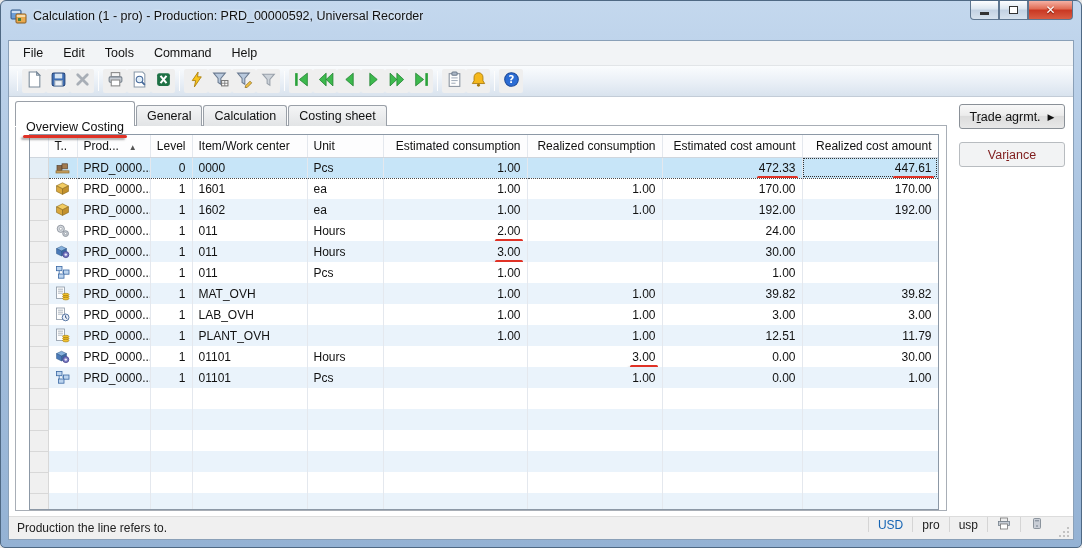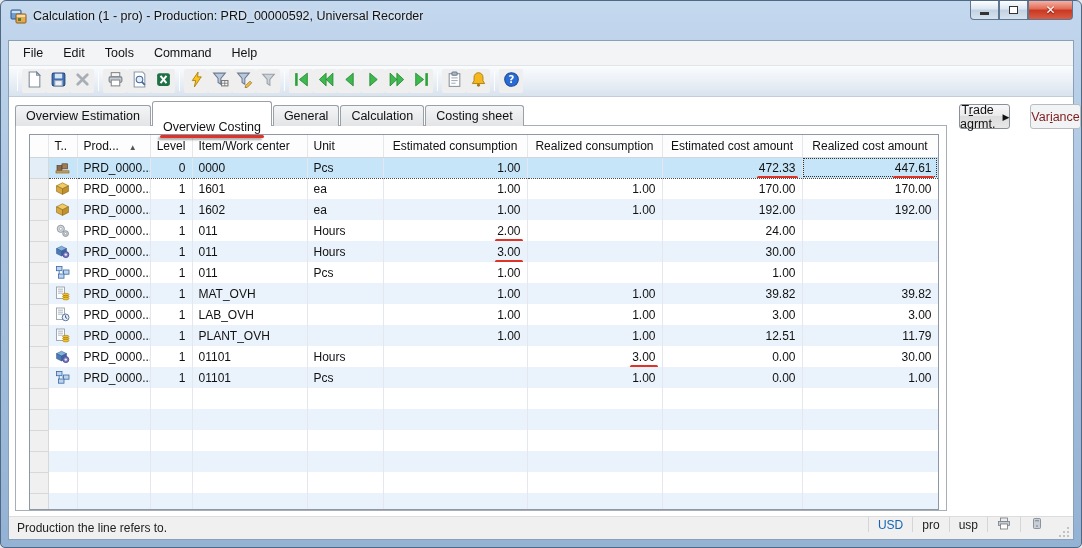--- a/index.html
+++ b/index.html
@@ -40,36 +40,36 @@
   .tab { position:relative; font-size:12.5px; color:#111; padding:3px 10px 4px 10px; margin-right:1px;
     border:1px solid #9aa0a8; border-bottom:none; border-radius:3px 3px 0 0;
     background:linear-gradient(180deg,#f4f5f6 0%,#e2e4e6 100%); height:21px; }
   .tab.active { background:#fff; height:25px; padding-top:18px; z-index:4; box-shadow:0 1px 0 #fff; }
   .tab .redline { position:relative; }
   .tab.annotated .redline::after { content:""; position:absolute; left:-3px; right:-3px; bottom:-4px; height:3px;
     background:var(--ann); border-radius:2px; box-shadow:-2px 2px 2px rgba(110,110,110,.55); }
   .tabpage { position:absolute; top:28px; left:6px; width:932px; bottom:5px; border:1px solid #a8aeb6; background:#fff; }
 
   
-  .sidebtns { position:absolute; top:7px; right:8px; width:106px; display:flex; flex-direction:row; gap:20px; z-index:5; }
+  .sidebtns { position:absolute; top:7px; right:8px; width:106px; display:flex; flex-direction:column; gap:13px; z-index:5; }
   .btn { height:25px; border:1px solid #8a9097; border-radius:3px; font-size:12.5px; color:#111;
     background:linear-gradient(180deg,#f8f8f8 0%,#ececec 45%,#dcdcdc 50%,#e8e8e8 100%);
     display:flex; align-items:center; justify-content:center; gap:5px; font-family:inherit; }
   .btn .arrow { font-size:9px; margin-left:2px; }
   .btn.disabled { color:#7f1d1d; border-color:#b8bcc0; background:#f2f3f4; }
 
   
   .grid-wrap { position:absolute; left:13px; top:8px; width:910px; height:376px; border:1px solid #8c98a6; overflow:hidden; background:#fff; }
   table.grid { border-collapse:collapse; table-layout:fixed; width:908px; font-size:12px; color:#111; }
   .grid col.c-sel{width:18px}.grid col.c-icon{width:29px}.grid col.c-prod{width:73px}.grid col.c-level{width:42px}
   .grid col.c-item{width:115px}.grid col.c-unit{width:76px}.grid col.c-ec{width:144px}.grid col.c-rc{width:135px}
   .grid col.c-eca{width:140px}.grid col.c-rca{width:136px}
   .grid th { height:22px; font-weight:normal; text-align:left; padding:0 6px; background:#fdfdfe;
     border-right:1px solid #e4e8ee; border-bottom:1px solid #cfd6de; white-space:nowrap; overflow:hidden; }
-  .grid th.num { text-align:center; }
+  .grid th.num { text-align:right; }
   .grid td { height:21px; padding:0 6px; border-right:1px solid #e4e8ee; white-space:nowrap; overflow:hidden; }
   .grid td.num { text-align:right; }
   .grid td.icon-cell { padding:0 2px; text-align:center; }
   .grid td.icon-cell svg { width:15px; height:15px; vertical-align:middle; }
   .grid td.sel-cell { background:#f0f0f0; border:1px solid #d8d8d8; border-left:none; }
   tr.stripe td { background:#eaf3fb; }
   tr.stripe td.sel-cell { background:#f0f0f0; }
   tr.selected td { background:#c7e5f8; border-top:1px dotted #4a4a4a; border-bottom:1px dotted #4a4a4a; }
   tr.selected td.sel-cell { background:#e4eef6; }
   td.focus-cell { outline:1px dotted #333; outline-offset:-2px; }
@@ -242,21 +242,20 @@
         <button class="tb-btn">
           <span><svg viewBox="0 0 16 16">
               <circle cx="8" cy="8" r="6.4" fill="#2b6cd4" stroke="#1c4a9a"></circle>
               <text x="8" y="11.6" text-anchor="middle" font-size="9.5" font-weight="bold" fill="#fff" font-family="DejaVu Sans,sans-serif">?</text>
             </svg></span>
         </button>
       </div>
 
     <div class="content">
       <div class="tabs" id="tabs">
-          <div class="tab"><span class="redline">Overview Estimation</span></div>
           <div class="tab active annotated"><span class="redline">Overview Costing</span></div>
           <div class="tab"><span class="redline">General</span></div>
           <div class="tab"><span class="redline">Calculation</span></div>
           <div class="tab"><span class="redline">Costing sheet</span></div>
         </div>
       <div class="tabpage">
         <div class="grid-wrap">
           <table class="grid">
             <colgroup>
               <col class="c-sel">

